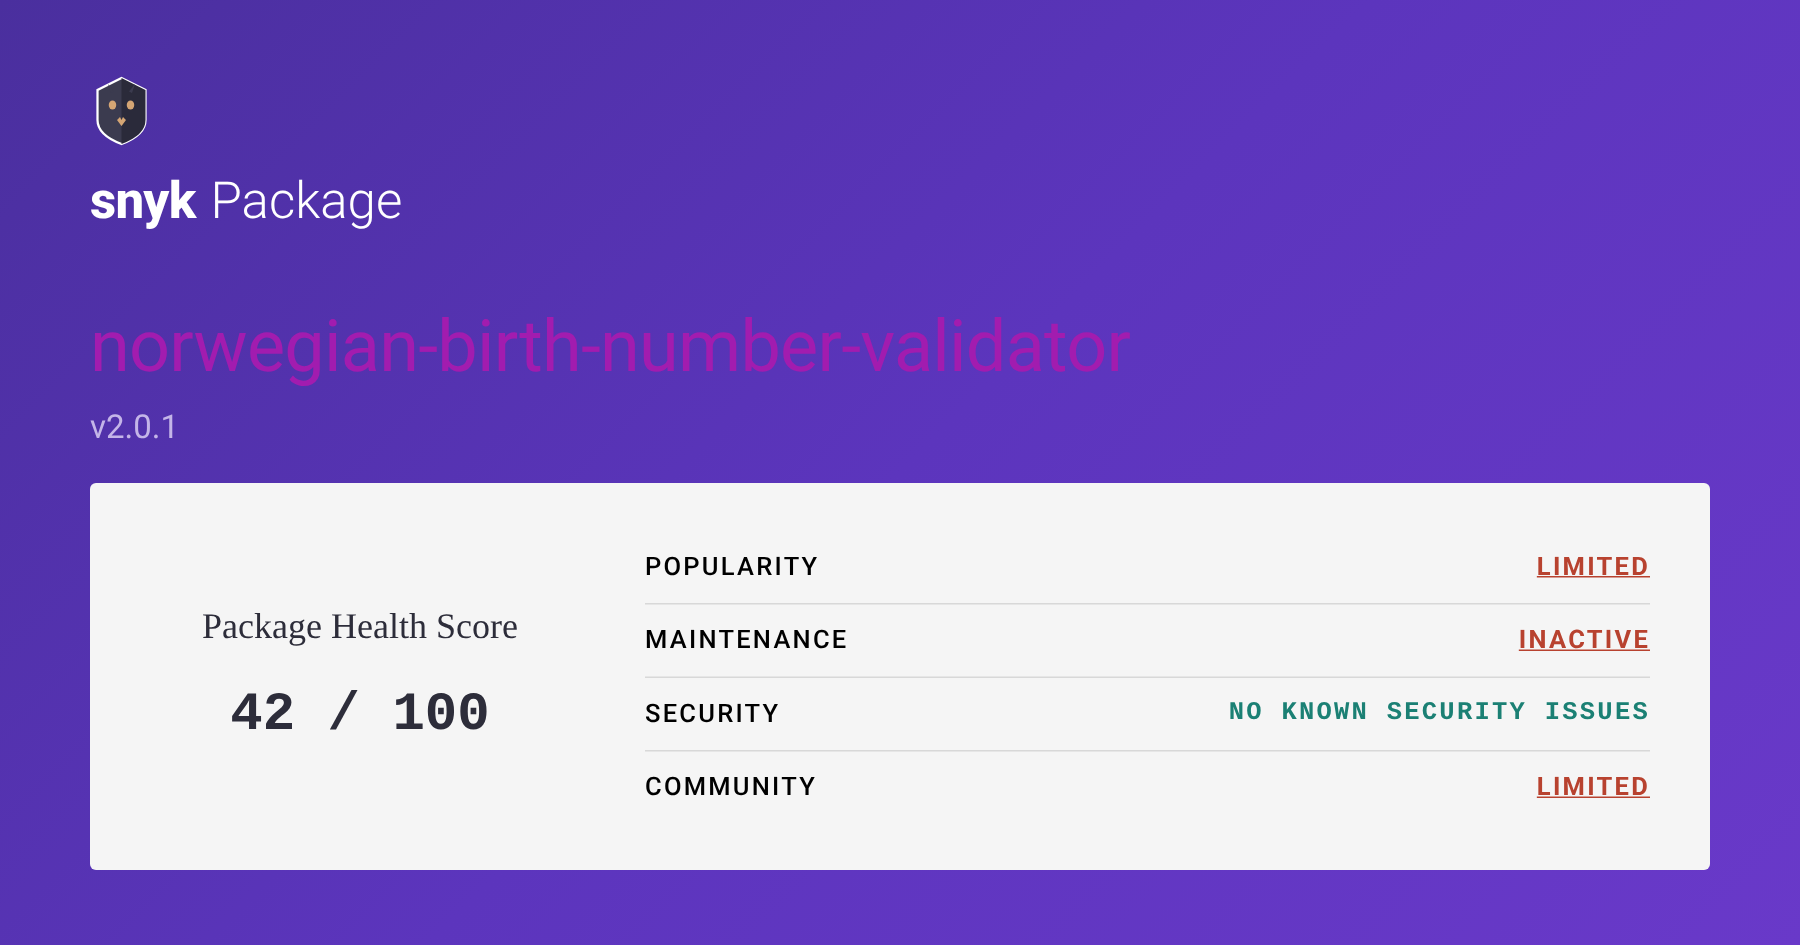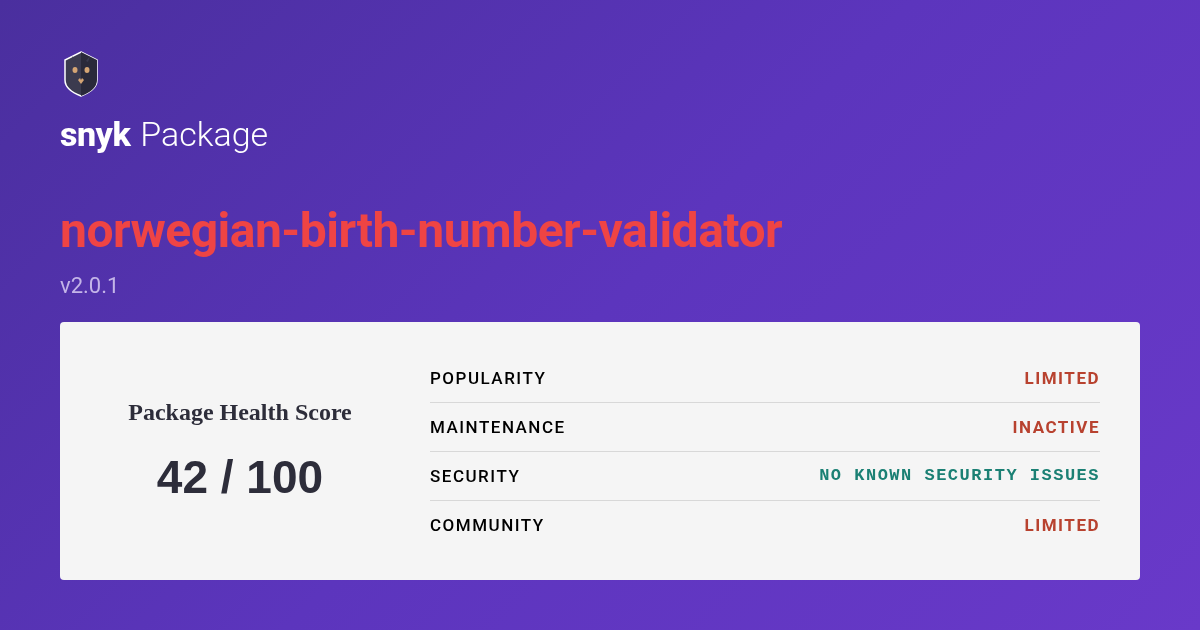--- a/index.html
+++ b/index.html
@@ -32,23 +32,23 @@
       font-size: 34px;
       font-weight: 800;
       letter-spacing: -0.5px;
     }
     .brand-light {
       color: #fff;
       font-size: 34px;
       font-weight: 300;
     }
     .package-name {
-      color: #ef4444;
+      color: #a21caf;
       font-size: 48px;
-      font-weight: 700;
+      font-weight: 400;
       margin-bottom: 14px;
       letter-spacing: -0.5px;
     }
     .version {
       color: #c4b5e8;
       font-size: 22px;
       font-weight: 400;
       margin-bottom: 24px;
     }
     .card {
@@ -62,29 +62,29 @@
       display: flex;
       flex-direction: column;
       justify-content: center;
       align-items: center;
       padding-right: 50px;
       min-width: 330px;
     }
     .score-label {
       color: #2d2d3a;
       font-size: 24px;
-      font-weight: 700;
+      font-weight: 400;
       margin-bottom: 24px;
       font-family: Georgia, serif;
     }
     .score-value {
       color: #2d2d3a;
-      font-size: 46px;
+      font-size: 36px;
       font-weight: 700;
-      font-family: Liberation Sans, sans-serif;
+      font-family: Liberation Mono, monospace;
     }
     .metrics {
       flex: 1;
       display: flex;
       flex-direction: column;
       justify-content: center;
     }
     .metric-row {
       display: flex;
       justify-content: space-between;
@@ -99,21 +99,21 @@
       color: #000000;
       font-size: 17px;
       font-weight: 500;
       letter-spacing: 1.5px;
     }
     .metric-value {
       font-size: 17px;
       font-weight: 700;
       letter-spacing: 1.5px;
     }
-    .status-bad { color: #b8422f; }
+    .status-bad { color: #b8422f; text-decoration: underline; }
     .status-good { color: #1b8074; font-family: Liberation Mono, monospace; }
   </style>
 </head>
 <body>
 
 <div class="header">
   <svg class="logo" viewBox="0 0 42 48">
     <path d="M21 2 L37 10 L37 30 Q37 40 21 46 Q5 40 5 30 L5 10 Z" fill="#3b3b4f" stroke="#fff" stroke-width="1.5"></path>
     <path d="M21 2 L37 10 L37 30 Q37 40 21 46 L21 2 Z" fill="#2a2a3a"></path>
     <ellipse cx="15" cy="20" rx="2.5" ry="3" fill="#d4a574"></ellipse>

